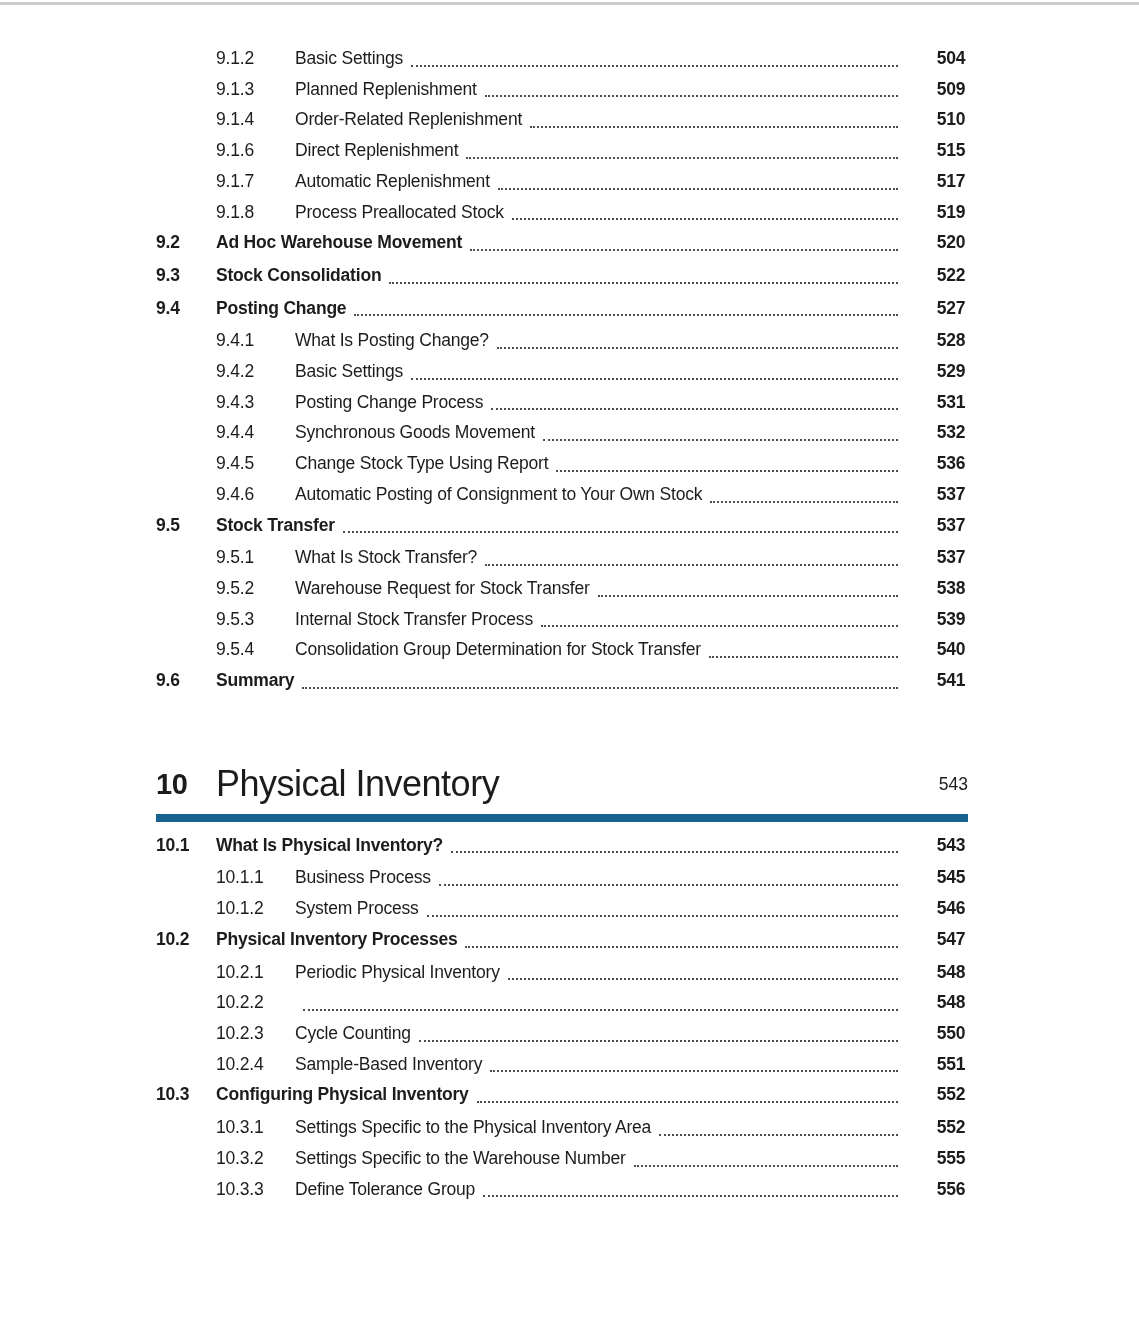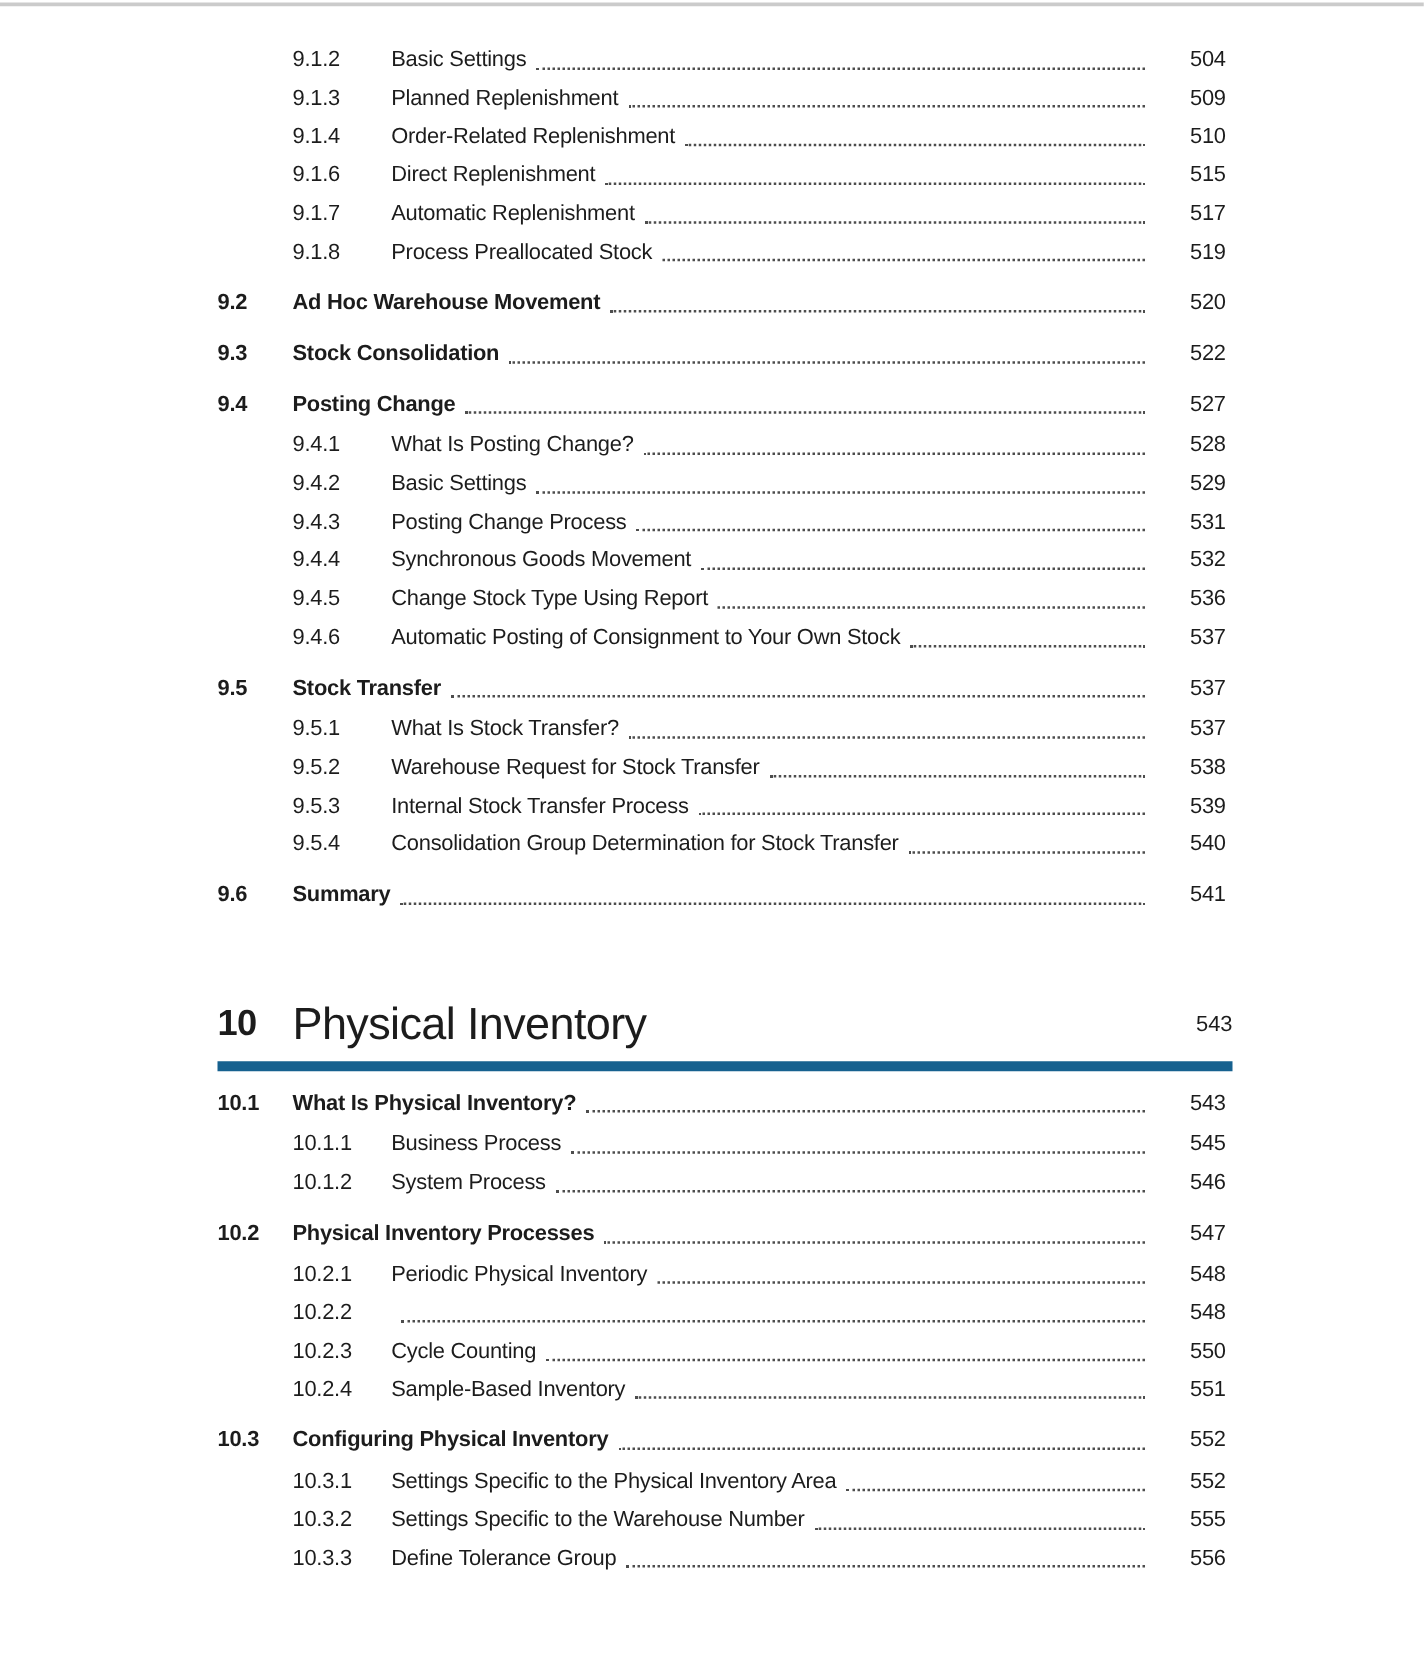--- a/index.html
+++ b/index.html
@@ -19,60 +19,59 @@
     position: absolute;
     top: 2px;
     left: 0;
     width: 100%;
     height: 3px;
     background: #cbcbcb;
   }
   .content {
     position: absolute;
     top: 0;
-    left: 174px;
+    left: 156px;
     width: 812px;
-    padding-top: 32px;
+    padding-top: 43px;
   }
   .toc-row {
     display: flex;
     align-items: baseline;
     line-height: 30.7px;
     font-size: 17.5px;
     letter-spacing: -0.2px;
   }
   .toc-row .num {
     flex: 0 0 60px;
     white-space: nowrap;
   }
   .toc-row.sub {
     padding-left: 60px;
   }
   .toc-row.sub .num {
     flex: 0 0 79px;
   }
   .toc-row.top {
-    margin-top: 10px;
     margin-bottom: 2px;
     font-weight: bold;
   }
   .toc-row .title {
     white-space: nowrap;
   }
   .toc-row .leader {
     flex: 1 1 auto;
     min-width: 12px;
     align-self: flex-end;
     margin: 0 36px 7px 8px;
     border-bottom: 2px dotted #4d4d4d;
   }
   .toc-row .pagenum {
     flex: 0 0 34px;
-    text-align: left;
-    font-weight: normal;
+    text-align: center;
+    font-weight: bold;
     white-space: nowrap;
   }
   .chapter-block {
     margin-top: 68px;
   }
   .chapter-heading {
     display: flex;
     align-items: center;
     line-height: 40px;
   }

